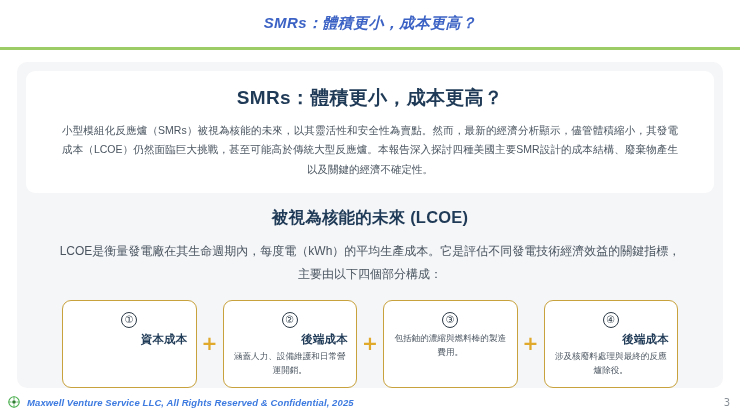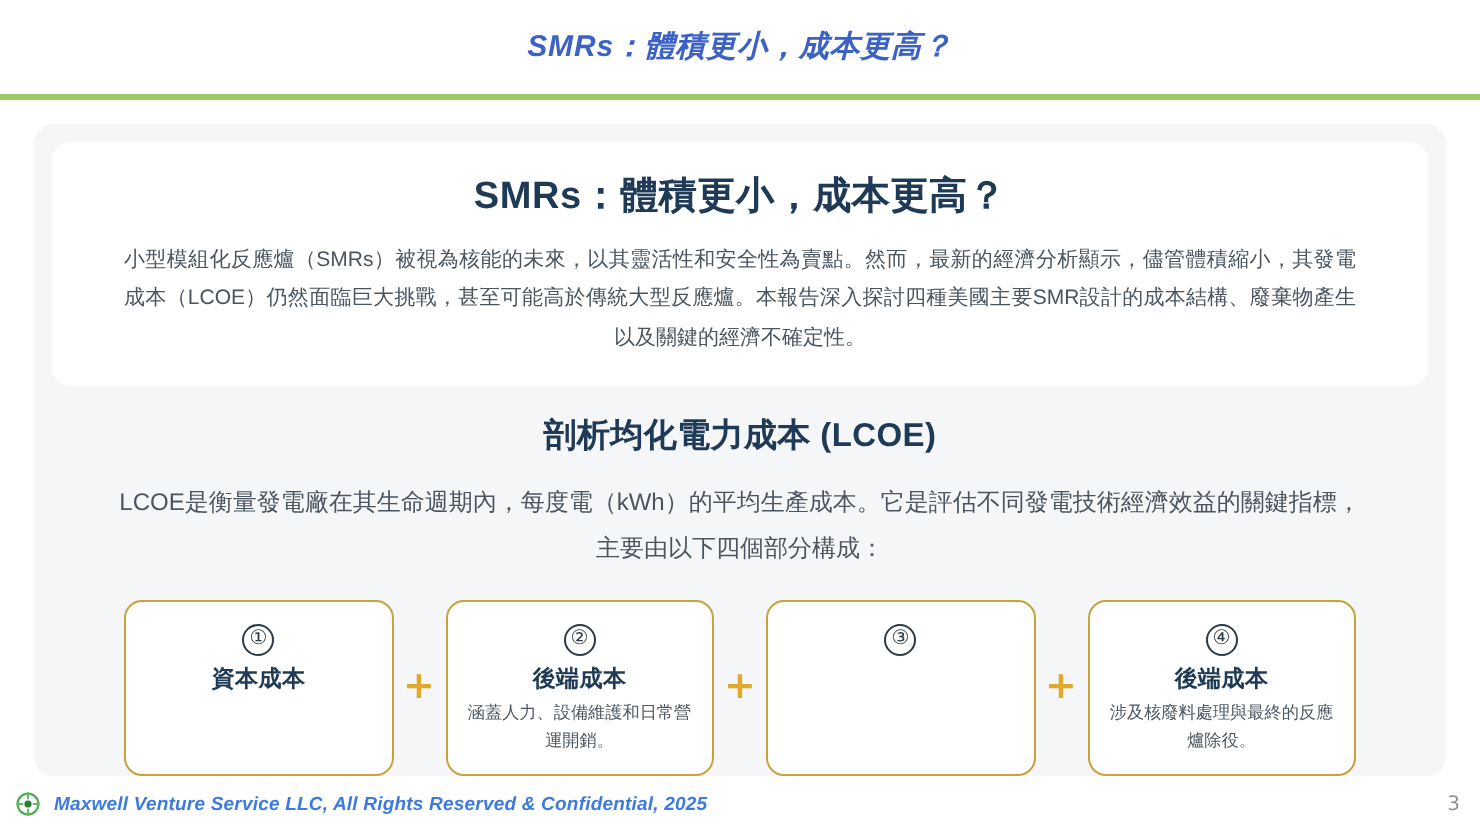--- a/index.html
+++ b/index.html
@@ -125,20 +125,21 @@
     text-align: center;
     margin-bottom: 4px;
     font-family: "DejaVu Sans", sans-serif;
   }
   .cost-title {
     font-size: 11.5px;
     font-weight: bold;
     color: #1f3a56;
     margin: 0 0 3px 0;
     letter-spacing: 0.2px;
+    text-align: right;
   }
   .cost-body {
     font-size: 8.6px;
     line-height: 1.62;
     color: #4d5762;
     margin: 0;
   }
   .plus-sep {
     flex: 0 0 26px;
     display: flex;
@@ -193,21 +194,21 @@
 
 <div class="panel-wrap">
   <div class="panel">
 
     <div class="intro-card">
       <div class="intro-title">SMRs：體積更小，成本更高？</div>
       <p class="intro-body">小型模組化反應爐（SMRs）被視為核能的未來，以其靈活性和安全性為賣點。然而，最新的經濟分析顯示，儘管體積縮小，其發電成本（LCOE）仍然面臨巨大挑戰，甚至可能高於傳統大型反應爐。本報告深入探討四種美國主要SMR設計的成本結構、廢棄物產生以及關鍵的經濟不確定性。</p>
     </div>
 
     <div class="lcoe-section">
-      <div class="lcoe-title">剖析均化電力成本 (LCOE)</div>
+      <div class="lcoe-title">被視為核能的未來 (LCOE)</div>
       <p class="lcoe-desc">LCOE是衡量發電廠在其生命週期內，每度電（kWh）的平均生產成本。它是評估不同發電技術經濟效益的關鍵指標，主要由以下四個部分構成：</p>
 
       <div class="cost-row">
 
         <div class="cost-card">
           <div class="cost-num">①</div>
           <div class="cost-title">資本成本</div>
         </div>
 
         <div class="plus-sep">+</div>
@@ -215,20 +216,21 @@
         <div class="cost-card">
           <div class="cost-num">②</div>
           <div class="cost-title">後端成本</div>
           <p class="cost-body">涵蓋人力、設備維護和日常營運開銷。</p>
         </div>
 
         <div class="plus-sep">+</div>
 
         <div class="cost-card">
           <div class="cost-num">③</div>
+          <p class="cost-body">包括鈾的濃縮與燃料棒的製造費用。</p>
         </div>
 
         <div class="plus-sep">+</div>
 
         <div class="cost-card">
           <div class="cost-num">④</div>
           <div class="cost-title">後端成本</div>
           <p class="cost-body">涉及核廢料處理與最終的反應爐除役。</p>
         </div>
 

